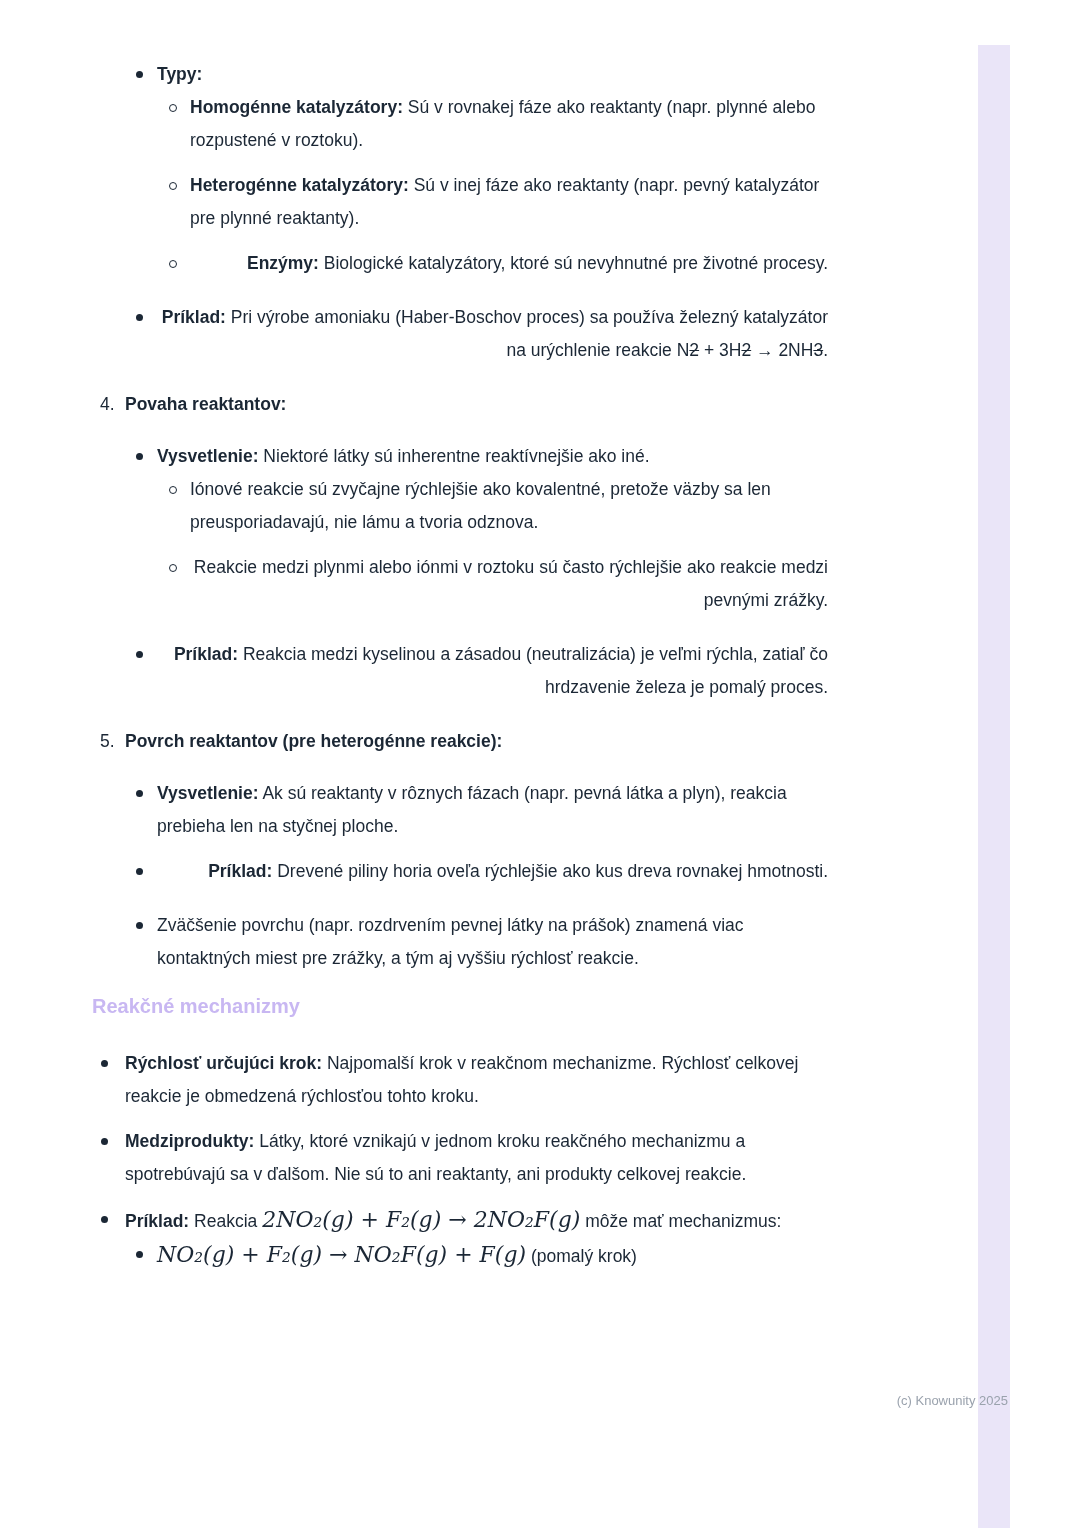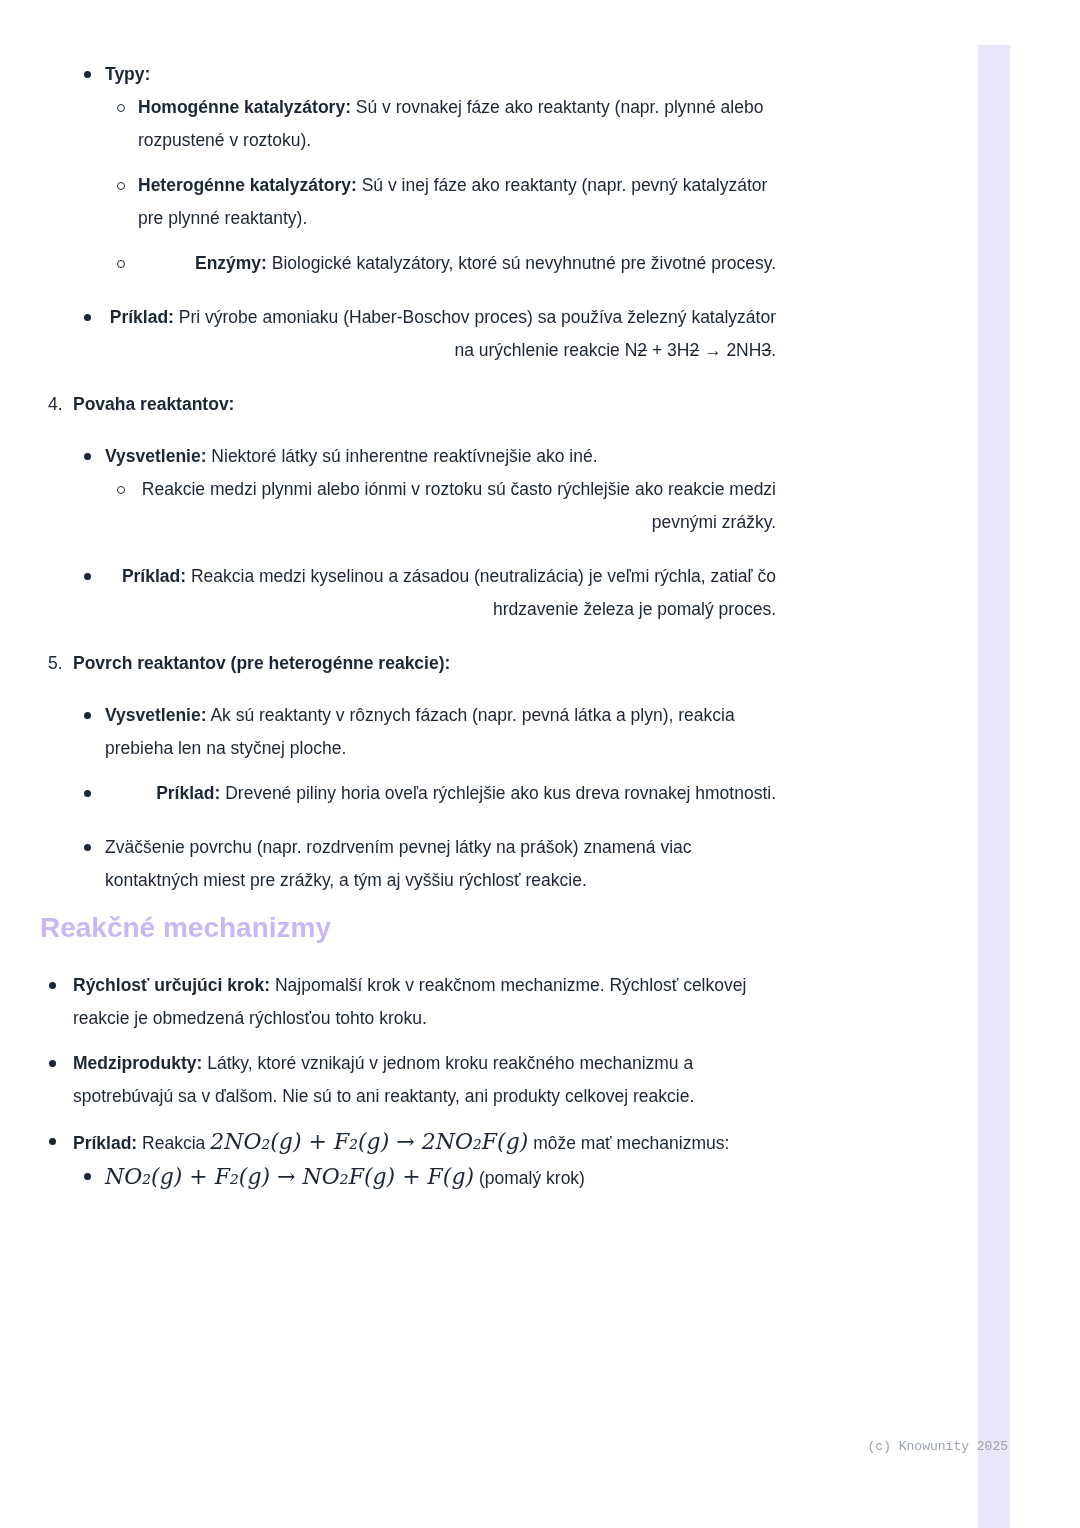--- a/index.html
+++ b/index.html
@@ -6,21 +6,21 @@
   body{
     width:1080px;height:1528px;
     background:#ffffff;
     position:relative;overflow:hidden;
     font-family:"Liberation Sans",sans-serif;
     color:var(--text,#1b2735);
   }
   .doc{
     position:absolute;top:0;left:0;
     width:728px;
-    padding:58px 0 0 48px;
+    padding:58px 0 0 100px;
     box-sizing:content-box;
   }
   .block{
     display:flex;
     margin-bottom:12px;
     font-size:17.5px;
     line-height:33px;
   }
   .block.sp0{margin-bottom:0;}
   .block.sp2{margin-bottom:21px;text-align:right;}
@@ -46,38 +46,37 @@
   .bold{font-weight:700;}
   .strike{text-decoration:line-through;}
   .math{
     font-family:"DejaVu Serif",serif;
     font-style:italic;
     font-size:22px;
   }
   .h2{
     display:block;
     margin:8px 0 22px -8px;
-    font-size:28px;
+    font-size:20px;
     line-height:38px;
     font-weight:700;
     color:var(--accent,#c8b7f2);
   }
   .h2 span{display:inline;}
   .stripe{
     position:absolute;
     left:978px;top:45px;width:32px;bottom:0;
     background:var(--stripe,#eae5f8);
   }
   .watermark{
     position:absolute;
-    top:1438px;right:72px;
+    top:1392px;right:72px;
     font-size:13px;
     line-height:18px;
     color:#9aa2ad;
-    font-family:Liberation Mono, monospace;
   }
 </style>
 </head>
 <body>
 
 <div class="stripe"></div>
 
 <div class="doc">
     <div class="block b1 sp0">
       <span class="marker">
@@ -111,20 +110,26 @@
     </div>
     <div class="block num">
       <span class="marker">4.</span>
       <div class="txt"><span class="bold">Povaha reaktantov:</span></div>
     </div>
     <div class="block b1 sp0">
       <span class="marker">
         <span class="disc"></span>
       </span>
       <div class="txt"><span class="bold">Vysvetlenie:</span><span class="plain"> Niektoré látky sú inherentne reaktívnejšie ako iné.</span></div>
+    </div>
+    <div class="block b2">
+      <span class="marker">
+        <span class="ring"></span>
+      </span>
+      <div class="txt"><span class="plain">Iónové reakcie sú zvyčajne rýchlejšie ako kovalentné, pretože väzby sa len preusporiadavajú, nie lámu a tvoria odznova.</span></div>
     </div>
     <div class="block b2 sp2">
       <span class="marker">
         <span class="ring"></span>
       </span>
       <div class="txt"><span class="plain">Reakcie medzi plynmi alebo iónmi v roztoku sú často rýchlejšie ako reakcie medzi pevnými zrážky.</span></div>
     </div>
     <div class="block b1 sp2">
       <span class="marker">
         <span class="disc"></span>

